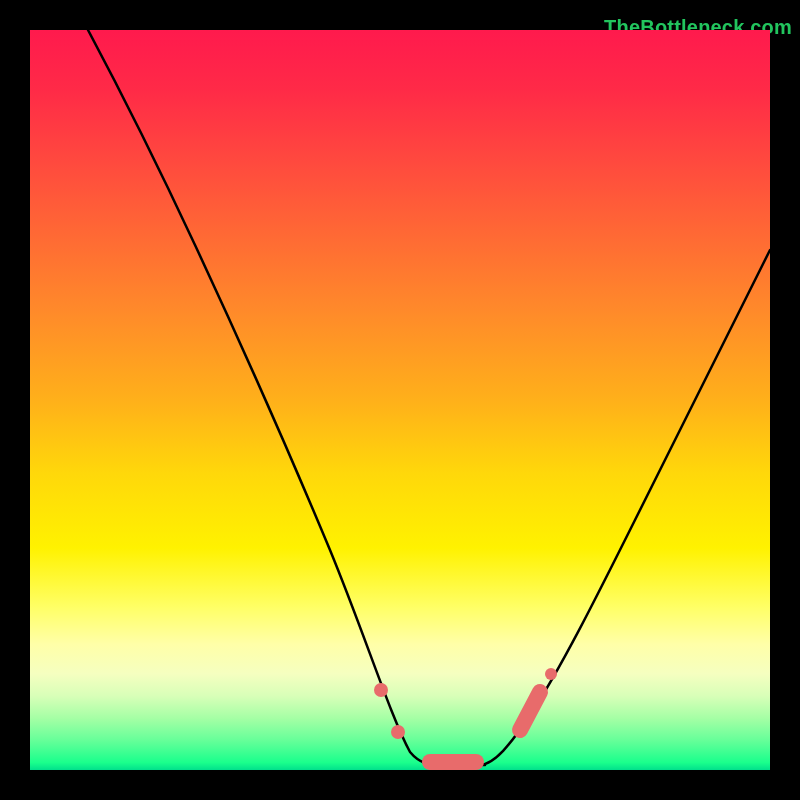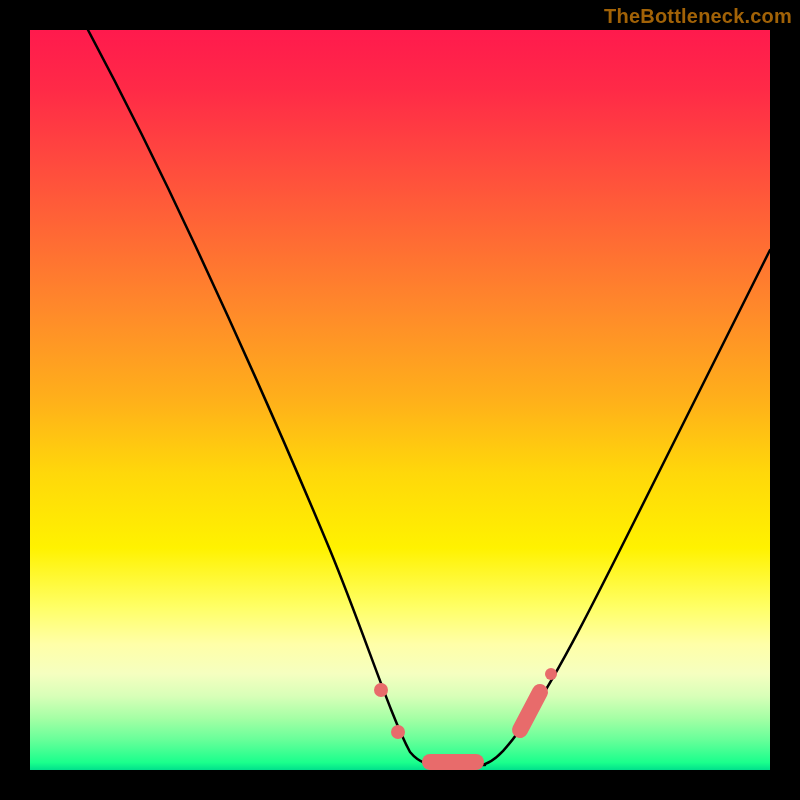--- a/index.html
+++ b/index.html
@@ -61,23 +61,23 @@
   .marker {
     fill: #e86b6b;
     stroke: none;
   }
   .pill {
     fill: #e86b6b;
     stroke: none;
   }
   .watermark {
     position: absolute;
-    top: 5px;
+    top: 16px;
     right: 8px;
-    color: #a16207;
+    color: #22c55e;
     font-size: 20px;
     font-weight: 600;
     letter-spacing: 0.2px;
     user-select: none;
   }
 </style>
 </head>
 <body>
 
 <div class="stage">

